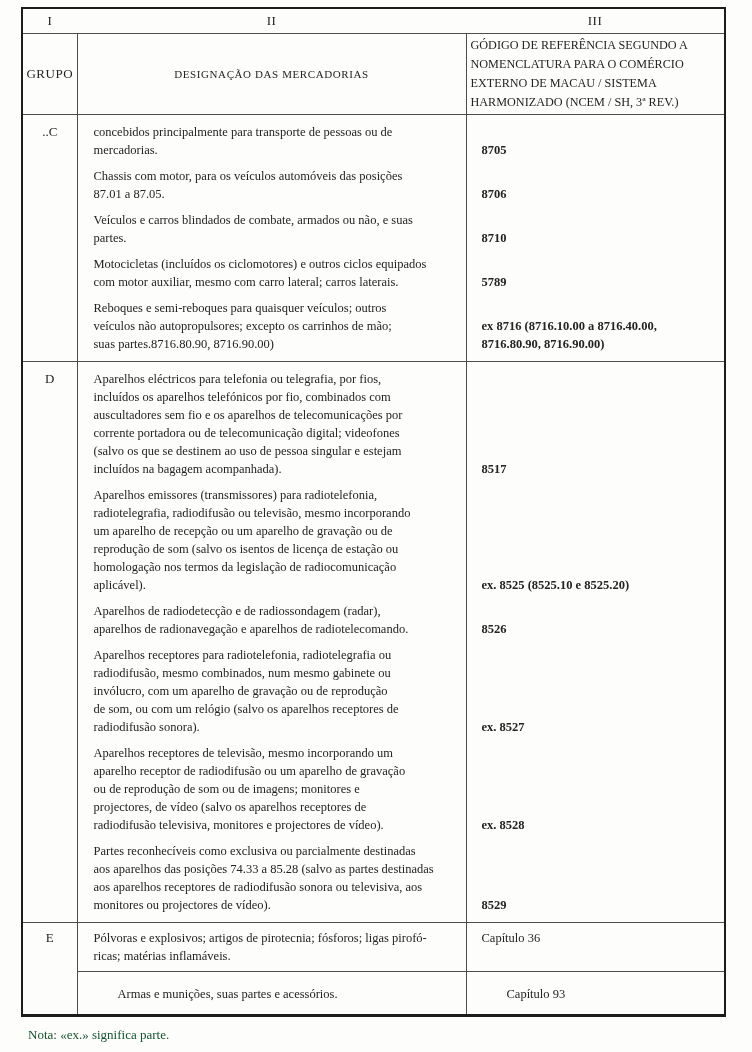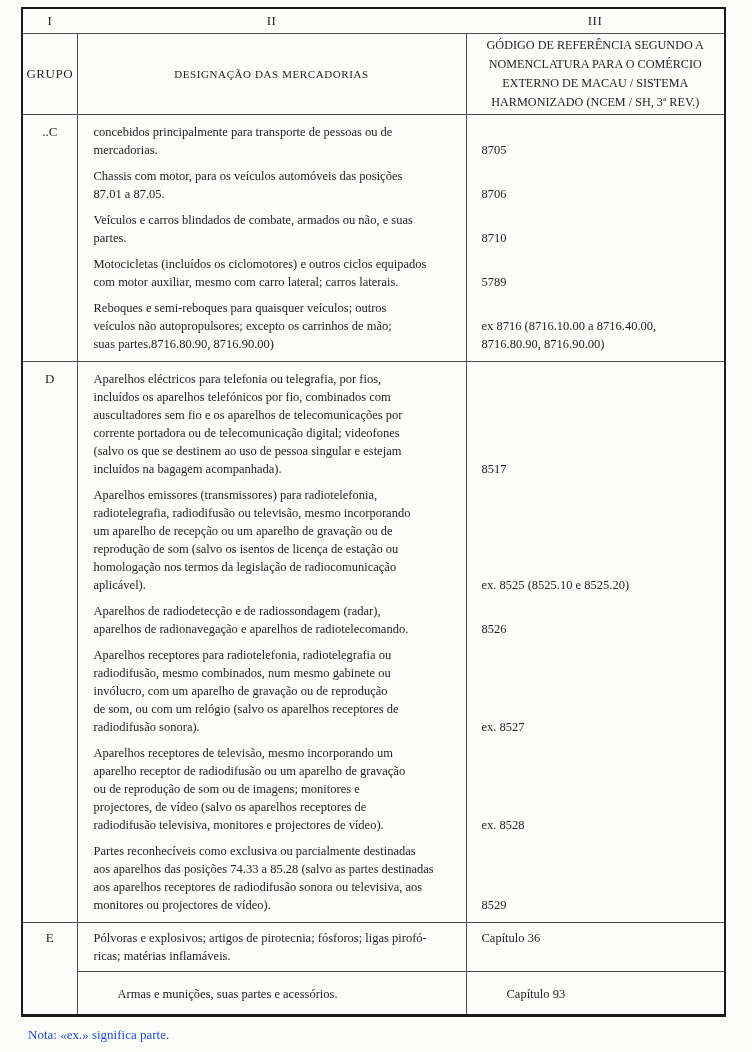--- a/index.html
+++ b/index.html
@@ -43,21 +43,20 @@
   tr.hdr1 td {
     height: 24px;
     text-align: center;
     vertical-align: middle;
     font-size: 13px;
     border-bottom: 1px solid #4d4d4d;
     letter-spacing: 0.5px;
   }
   tr.hdr2 td {
     height: 80px;
-    text-align: center;
     vertical-align: middle;
     border-bottom: 1px solid #4d4d4d;
   }
   .hdr-grupo { font-size: 13px; letter-spacing: 0.5px; }
   .hdr-desig { font-size: 11px; letter-spacing: 0.6px; }
   .hdr-codigo {
     font-size: 12.2px;
     line-height: 19px;
     white-space: pre-line;
     padding: 0 4px;
@@ -80,33 +79,33 @@
     padding: 0 12px 8px 16px;
     white-space: pre-line;
   }
   td.code {
     padding: 0 4px 8px 15px;
     white-space: pre-line;
   }
   tr.first-row td.desc, tr.first-row td.code { padding-top: 8px; }
 
   
-  tr.align-bottom td.code { vertical-align: bottom; }
+  tr.align-bottom td.code { vertical-align: bottom; font-weight: bold; }
 
   
   tr.row-e1 td.desc, tr.row-e1 td.code { padding-top: 6px; padding-bottom: 6px; }
   tr.row-e1 td.grupo { padding-top: 6px; }
   tr.row-e2 td.desc, tr.row-e2 td.code { padding-top: 13px; padding-bottom: 11px; padding-left: 40px; }
 
   .footnote {
     position: absolute;
     left: 28px;
     top: 1020px;
     font-size: 13px;
-    color: #1d4ed8;
+    color: #14532d;
   }
 </style>
 </head>
 <body>
 
 <div class="sheet">
 
   <table class="doc-table">
     <colgroup>
         <col class="c1">

